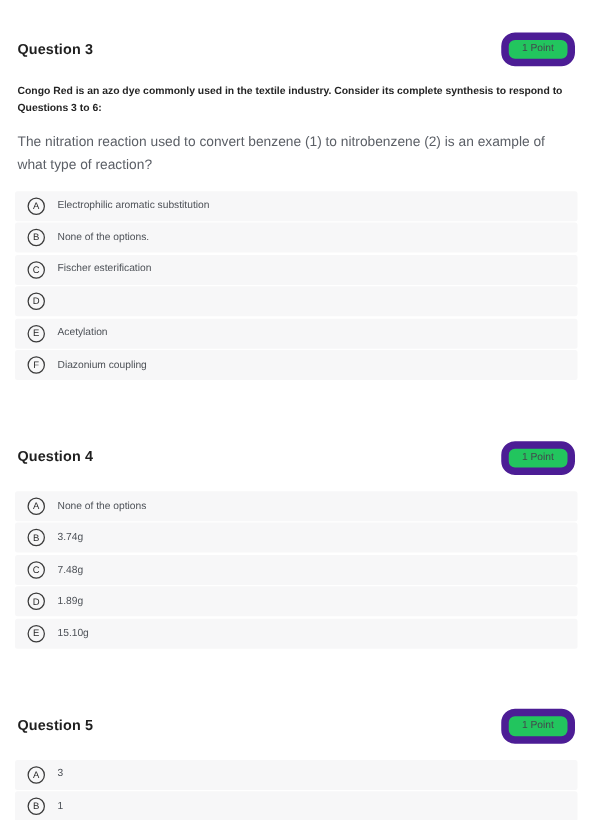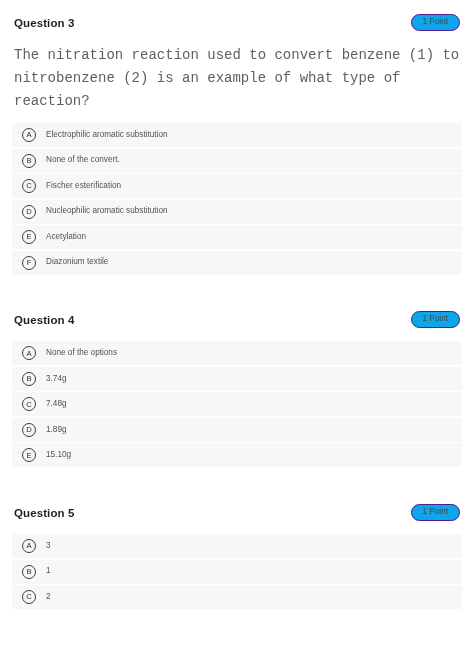--- a/index.html
+++ b/index.html
@@ -17,64 +17,63 @@
     overflow: hidden;
   }
 
   .page {
     width: 474px;
     padding: 0;
   }
 
   .question-card {
     background: #ffffff;
-    padding: 14px 12px 12px 12px;
+    padding: 26px 12px 12px 12px;
     margin-bottom: 9px;
   }
 
   .card-header {
     display: flex;
     align-items: center;
     justify-content: space-between;
     padding: 0 2px 0 2px;
     margin-bottom: 13px;
   }
 
   .question-title {
     font-size: 11.5px;
     font-weight: bold;
     color: #1f1f1f;
     letter-spacing: 0.1px;
   }
 
   .point-badge {
-    border: 1px solid #4c1d95;
+    border: 6px solid #4c1d95;
     border-radius: 11px;
     padding: 3px 11px 4px 11px;
     font-size: 8.2px;
     color: #43474d;
-    background: #0ea5e9;
+    background: #22c55e;
     line-height: 1;
     white-space: nowrap;
   }
 
   .stem-bold {
     font-size: 8.3px;
     font-weight: bold;
     color: #242424;
     line-height: 1.62;
     margin: 0 2px 13px 2px;
   }
 
   .prompt {
-    font-size: 14px;
+    font-size: 11px;
     color: #5b5f66;
     line-height: 1.62;
     margin: 0 2px 11px 2px;
-    font-family: Liberation Mono, monospace;
   }
 
   .options {
     display: block;
   }
 
   .option-row {
     display: flex;
     align-items: center;
     background: #f7f7f8;
@@ -110,45 +109,45 @@
 </style>
 </head>
 <body>
 
 <div class="page" id="quiz-page">
     <div class="question-card">
       <div class="card-header">
         <div class="question-title">Question 3</div>
         <div class="point-badge">1 Point</div>
       </div>
+      <div class="stem-bold">Congo Red is an azo dye commonly used in the textile industry. Consider its complete synthesis to respond to Questions 3 to 6:</div>
       <div class="prompt">The nitration reaction used to convert benzene (1) to nitrobenzene (2) is an example of what type of reaction?</div>
       <div class="options">
         <div class="option-row">
           <div class="option-letter">A</div>
           <div class="option-text">Electrophilic aromatic substitution</div>
         </div>
         <div class="option-row">
           <div class="option-letter">B</div>
-          <div class="option-text">None of the convert.</div>
+          <div class="option-text">None of the options.</div>
         </div>
         <div class="option-row">
           <div class="option-letter">C</div>
           <div class="option-text">Fischer esterification</div>
         </div>
         <div class="option-row">
           <div class="option-letter">D</div>
-          <div class="option-text">Nucleophilic aromatic substitution</div>
         </div>
         <div class="option-row">
           <div class="option-letter">E</div>
           <div class="option-text">Acetylation</div>
         </div>
         <div class="option-row">
           <div class="option-letter">F</div>
-          <div class="option-text">Diazonium textile</div>
+          <div class="option-text">Diazonium coupling</div>
         </div>
       </div>
     </div>
     <div class="question-card">
       <div class="card-header">
         <div class="question-title">Question 4</div>
         <div class="point-badge">1 Point</div>
       </div>
       <div class="options">
         <div class="option-row">

